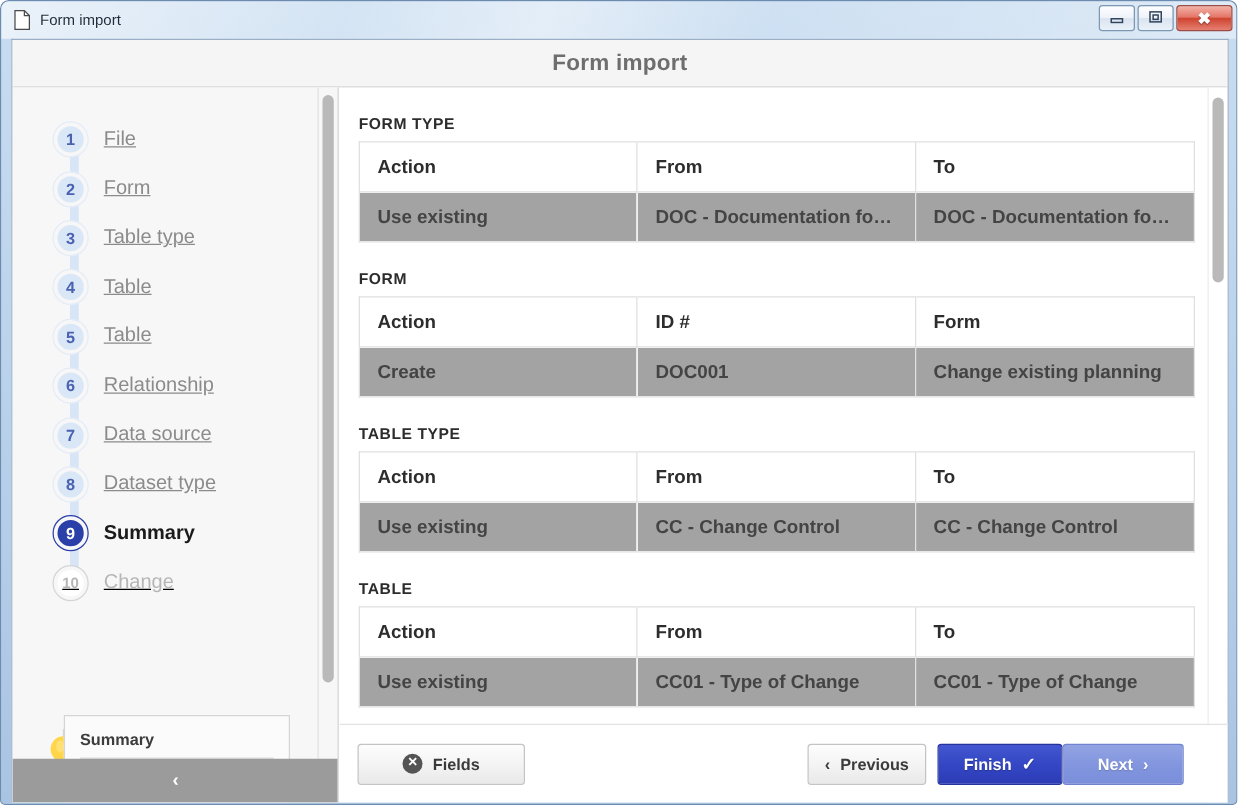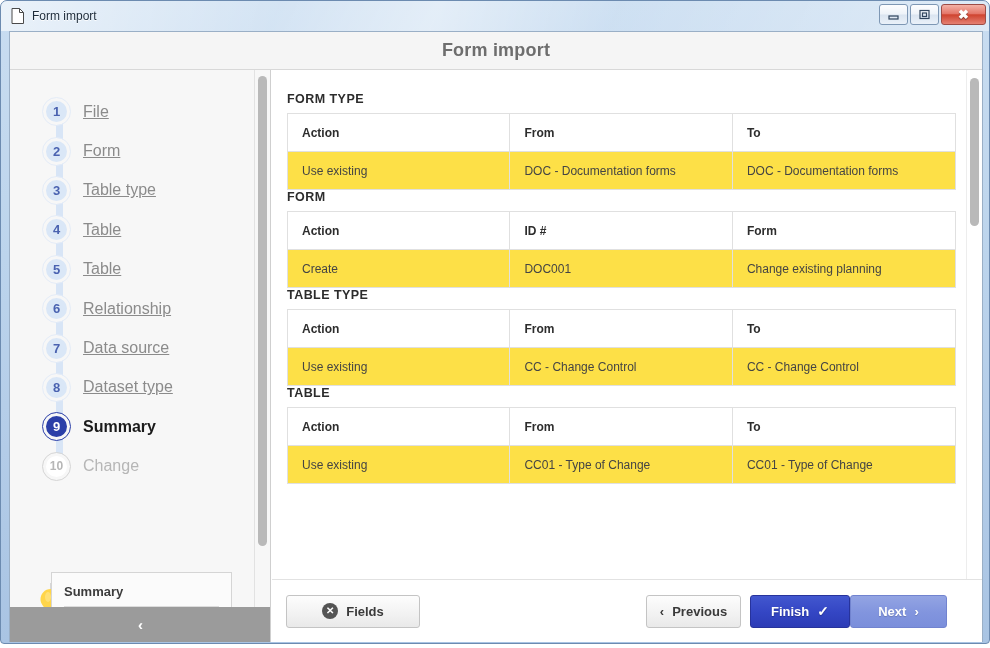--- a/index.html
+++ b/index.html
@@ -136,21 +136,21 @@
   .step.active .lbl {
     color: #1b1b1b; font-weight: bold; text-decoration: none;
   }
   .step.disabled .bubble {
     background: #ffffff; color: #b6b6b6;
     border: 3px solid #f7f7f7;
     outline: 1px solid #d5d5d5;
     font-size: 12px;
   }
   .step.disabled .lbl { color: #b6b6b6; text-decoration: none; }
-  .step.disabled { cursor: default; }
+  .step.disabled { cursor: default; text-decoration: underline; }
 
   
   #helpbox {
     position: absolute; left: 41px; top: 502px;
     width: 181px; min-height: 96px;
     background: #fbfbfb;
     border: 1px solid #d5d5d5;
     padding: 11px 12px 10px 12px;
   }
   #help-title { font-size: 13px; font-weight: bold; color: #3c3c3c; padding-bottom: 7px; }
@@ -185,41 +185,41 @@
     padding: 22px 26px 0 16px;
     overflow: hidden;
     background: #ffffff;
   }
 
   .sec-title {
     font-size: 12.5px; font-weight: bold; color: #2c2c2c;
     letter-spacing: .45px;
     margin: 0 0 7px 0;
   }
-  .sec { }
+  .sec { margin-bottom: 22px; }
   table.summary {
     width: 100%;
     border-collapse: collapse;
     border: 1px solid #e0e0e0;
     table-layout: fixed;
   }
   table.summary th, table.summary td {
     border-right: 1px solid #e0e0e0;
     padding: 11px 14px;
     text-align: left;
-    font-size: 12px;
+    font-size: 15px;
     height: 38px;
     overflow: hidden; white-space: nowrap; text-overflow: ellipsis;
   }
   table.summary th:last-child, table.summary td:last-child { border-right: none; }
   table.summary thead th {
     background: #ffffff; color: #2d2d2d; font-weight: bold;
     border-bottom: 1px solid #e0e0e0;
   }
-  table.summary tbody td { background: #fde047; color: #444444; font-weight: normal; }
+  table.summary tbody td { background: #a3a3a3; color: #444444; font-weight: bold; }
   table.summary col.c1 { width: 33.3%; }
   table.summary col.c2 { width: 33.3%; }
   table.summary col.c3 { width: 33.4%; }
 
   
   #cs-track {
     position: absolute; right: 0; top: 0; width: 16px; height: 572px;
     background: #ffffff; border-left: 1px solid #ededed;
   }
   #cs-thumb {

